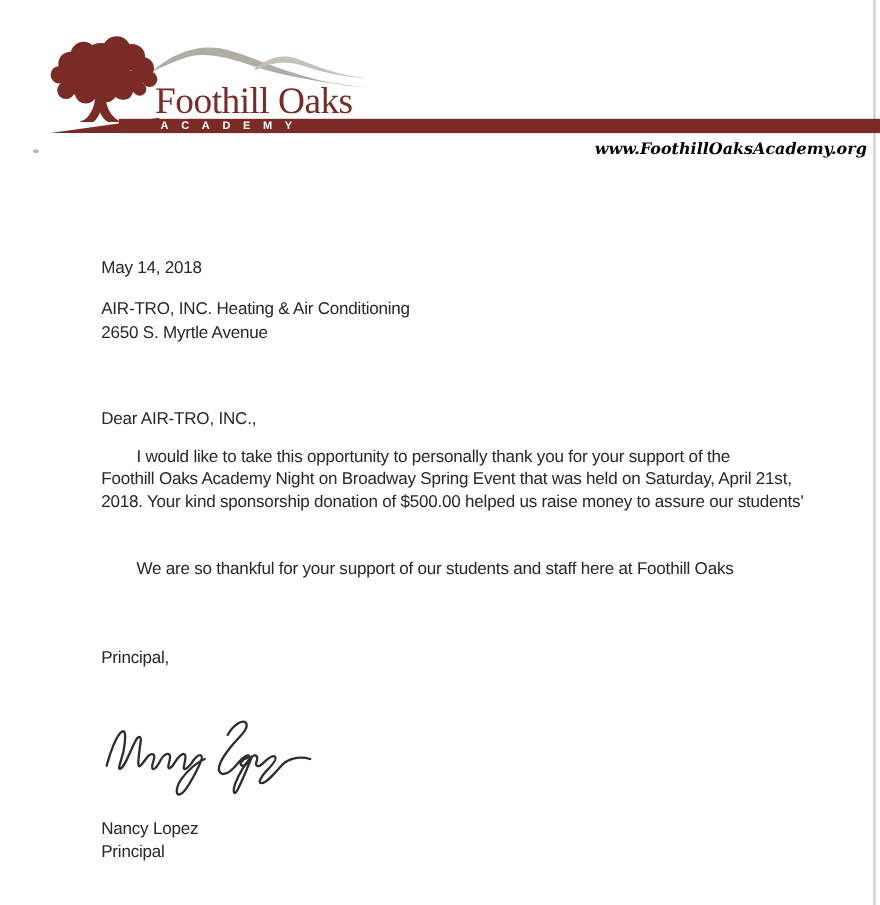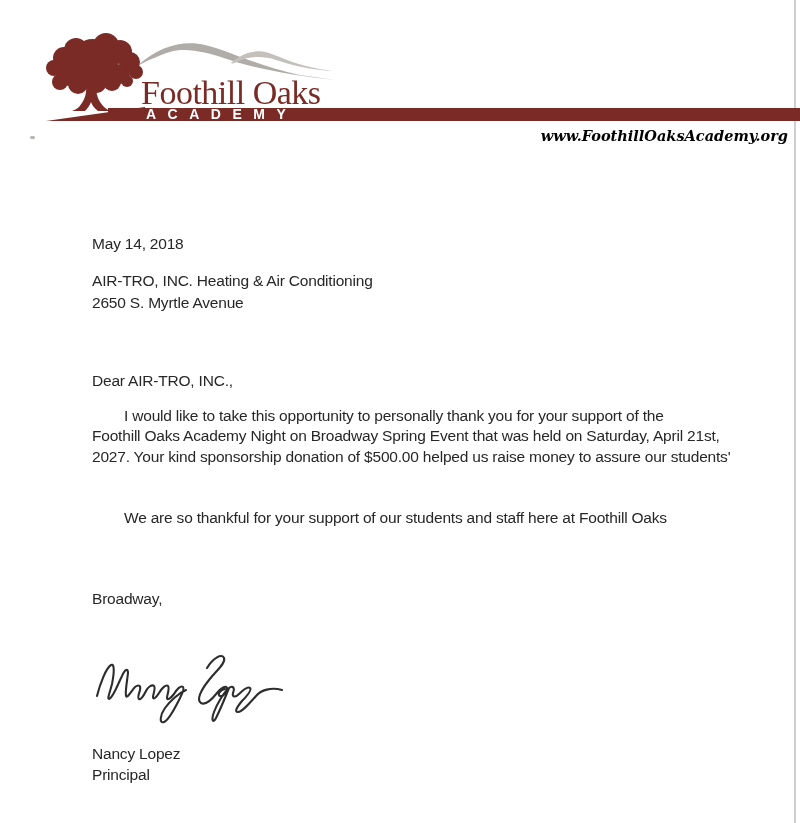--- a/index.html
+++ b/index.html
@@ -14,21 +14,21 @@
     position:absolute;left:141px;top:74px;z-index:2;
     font-family:"Liberation Serif",serif;font-size:34px;letter-spacing:-0.5px;
     color:#7a2b26;white-space:nowrap;
   }
   .band{
     position:absolute;left:108px;right:0;top:108px;height:13px;
     background:#7a2b26;z-index:2;
   }
   .academy{
     position:absolute;left:146px;top:108px;z-index:4;
-    color:#ffffff;font-size:14px;font-weight:bold;letter-spacing:11.5px;
+    color:#ffffff;font-size:10px;font-weight:bold;letter-spacing:11.5px;
     white-space:nowrap;line-height:13px;
   }
   .website{
     position:absolute;right:12px;top:127px;
     font-family:"DejaVu Serif",serif;font-style:italic;font-weight:bold;
     font-size:14.5px;color:#000000;white-space:nowrap;
   }
   
   .txt{position:absolute;left:92px;white-space:nowrap;font-size:15.5px;letter-spacing:-0.2px;line-height:21.5px;}
   .para{line-height:20.4px;}
@@ -94,28 +94,28 @@
   <div class="txt recipient">
     <div>AIR-TRO, INC. Heating &amp; Air Conditioning</div>
     <div>2650 S. Myrtle Avenue</div>
   </div>
 
   <div class="txt salutation">Dear AIR-TRO, INC.,</div>
 
   <div class="txt para para1">
     <div class="indent">I would like to take this opportunity to personally thank you for your support of the</div>
     <div>Foothill Oaks Academy Night on Broadway Spring Event that was held on Saturday, April 21st,</div>
-    <div>2027. Your kind sponsorship donation of $500.00 helped us raise money to assure our students'</div>
+    <div>2018. Your kind sponsorship donation of $500.00 helped us raise money to assure our students'</div>
   </div>
 
   <div class="txt para para2">
     <div class="indent">We are so thankful for your support of our students and staff here at Foothill Oaks</div>
   </div>
 
-  <div class="txt closing">Broadway,</div>
+  <div class="txt closing">Principal,</div>
 
   <svg class="sig-svg" viewBox="0 0 200 95" aria-hidden="true">
     <g fill="none" stroke="#2d2d2d" stroke-width="2.1" stroke-linecap="round" stroke-linejoin="round">
       <path d="M7,58 C10,46 16,30 21,27 C25,25 24,36 22,46 C20,54 17,61 19,61 C23,60 27,48 32,38 C35,31 38,30 38,35 C37,44 35,54 36,58 C37,61 42,52 45,49 C49,46 51,48 50,52 C49,56 47,60 49,61 C51,62 54,57 56,53 C58,49 62,46 64,48 C66,50 63,56 63,59 C63,62 66,60 69,55 C72,50 76,46 78,48 C80,50 77,57 77,60 C77,63 81,60 84,56 C87,51 91,47 93,49 C95,51 91,58 89,62 C85,70 79,82 74,84 C69,86 70,77 75,70 C80,63 89,55 96,52"></path>
       <path d="M117,30 C123,20 132,15 134,20 C136,25 127,32 119,42 C111,52 106,62 111,65 C116,68 123,60 127,55 C131,50 136,47 137,50 C138,54 133,59 130,58 C127,57 130,52 135,51"></path>
       <path d="M139,50 C135,60 129,74 126,80 C123,86 121,82 124,74 C127,66 134,54 139,50 C143,47 145,50 143,55 C142,59 145,60 149,56 C153,52 158,48 160,50 C162,52 157,58 152,63 C147,69 144,74 148,74 C152,74 159,66 166,58 C171,52 181,49 192,52"></path>
     </g>
   </svg>
 
   <div class="txt signer">

